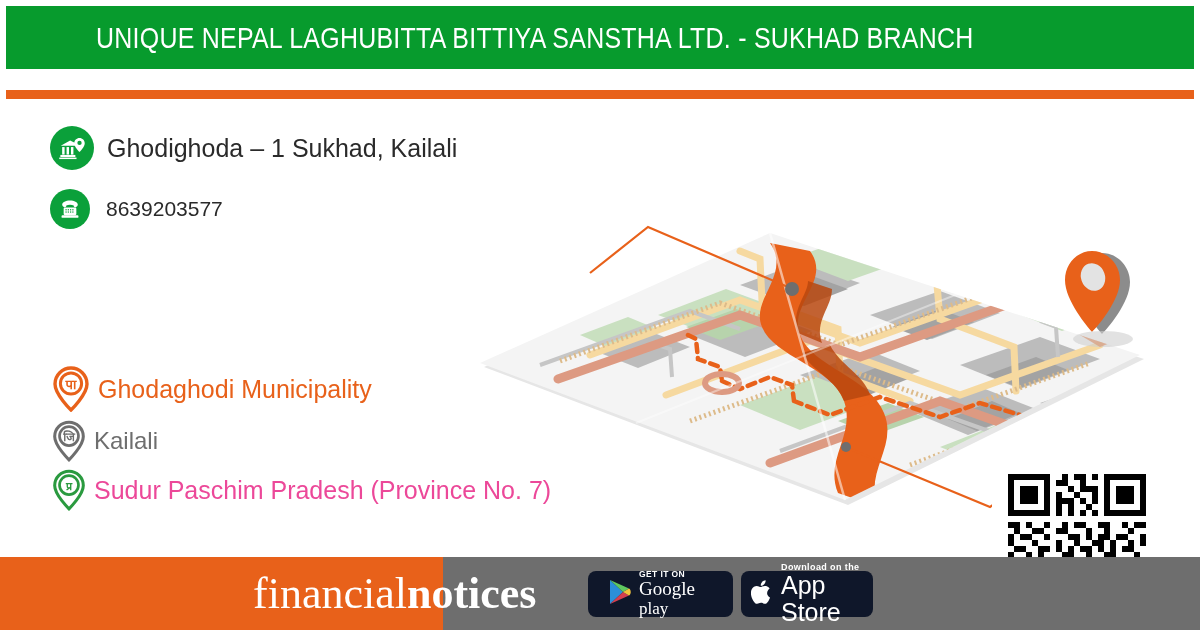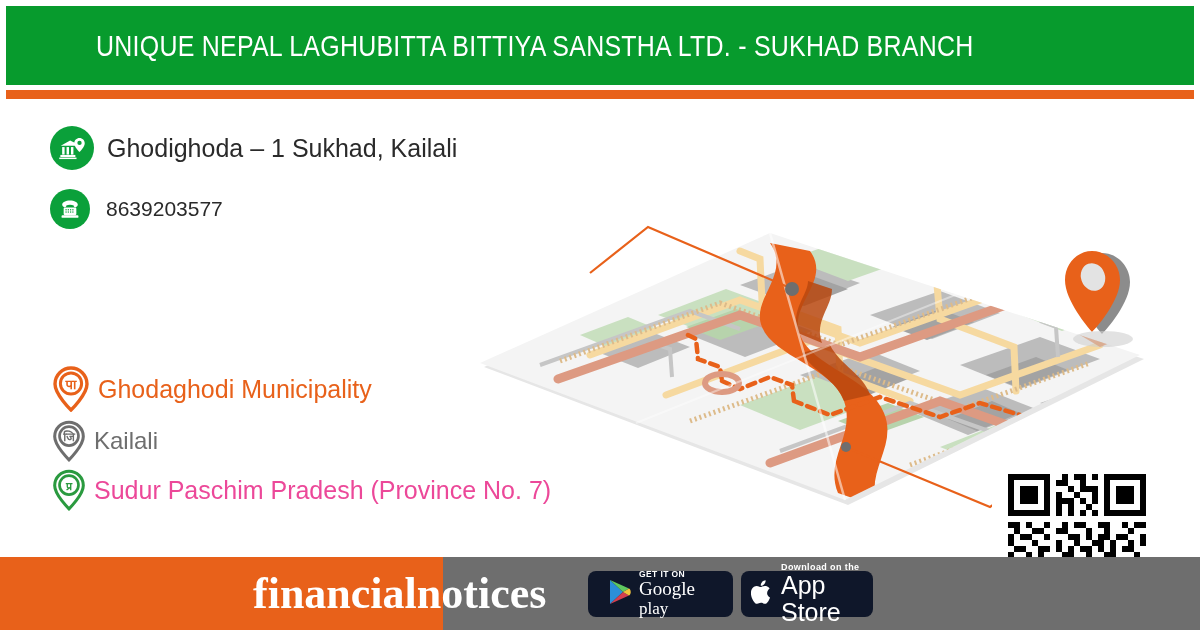--- a/index.html
+++ b/index.html
@@ -15,21 +15,21 @@
     overflow: hidden;
     font-family: "Liberation Sans", sans-serif;
   }
 
   
   #header-band {
     position: absolute;
     left: 6px;
     top: 6px;
     width: 1188px;
-    height: 79px;
+    height: 63px;
     background: #079b2d;
   }
   #header-title {
     position: absolute;
     left: 90px;
     top: 50%;
     transform: translateY(-50%) scaleX(0.86);
     transform-origin: left center;
     color: #ffffff;
     font-size: 29px;
@@ -150,21 +150,21 @@
     position: absolute;
     left: 253px;
     top: 571px;
     font-family: "Liberation Serif", serif;
     font-size: 44px;
     line-height: 46px;
     color: #ffffff;
     white-space: nowrap;
     z-index: 5;
   }
-  #brand-part-1 { font-weight: 700; }
+  #brand-part-1 { font-weight: 400; }
   #brand-part-2 { font-weight: 700; }
 
   .store-badge {
     position: absolute;
     background: #0f172a;
     border-radius: 8px;
     display: flex;
     align-items: center;
     box-sizing: border-box;
   }

